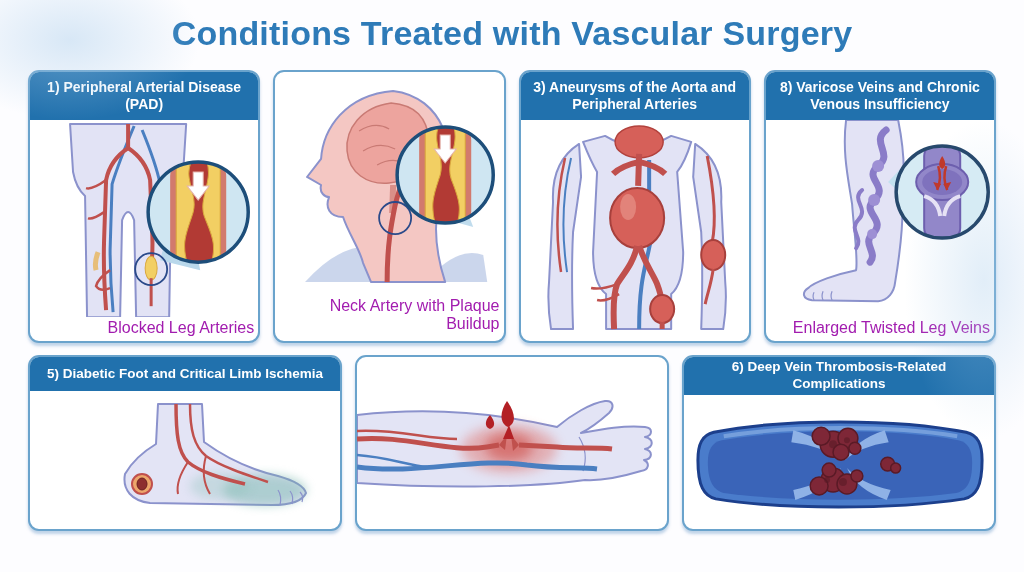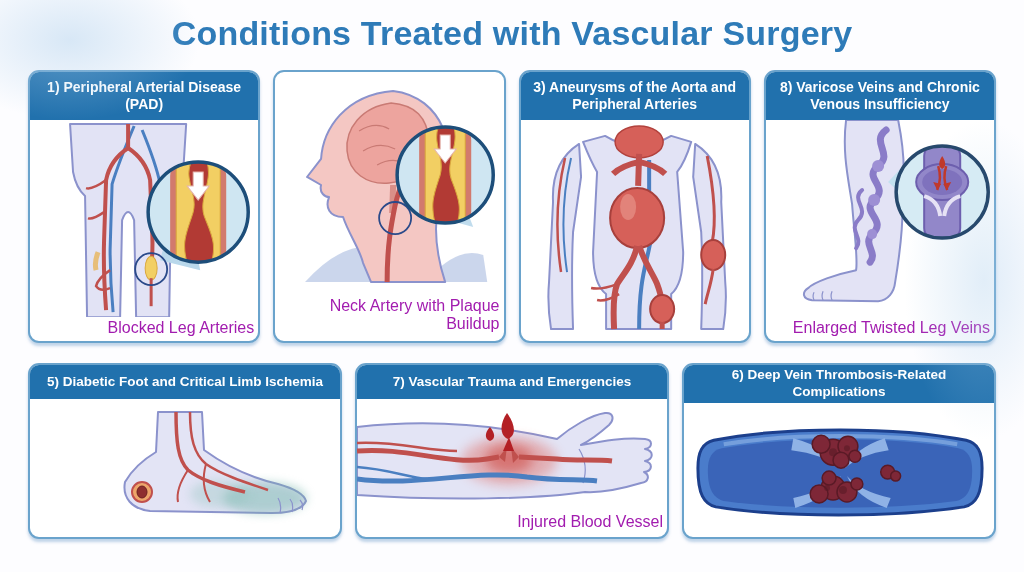--- a/index.html
+++ b/index.html
@@ -12,21 +12,21 @@
   .wisp-tl{left:-60px;top:-40px;width:260px;height:160px;
     background:radial-gradient(closest-side,rgba(170,205,235,.45),rgba(170,205,235,0));}
   .wisp-r{right:-40px;top:120px;width:160px;height:320px;
     background:radial-gradient(closest-side,rgba(170,205,235,.35),rgba(170,205,235,0));}
   .page-title{
     margin:14px 0 0;text-align:center;
     font-size:34px;font-weight:bold;color:#2e7bb8;letter-spacing:.2px;
   }
   .row{display:flex;gap:13px;margin:0 28px;}
   .row-top{margin-top:17px;}
-  .row-bottom{margin-top:20px;}
+  .row-bottom{margin-top:12px;}
   .panel{
     background:#ffffff;
     border:2px solid #6aa3cc;border-radius:11px;
     box-shadow:0 3px 3px rgba(130,170,210,.5);
     display:flex;flex-direction:column;overflow:hidden;
     flex:1 1 0;
   }
   .row-top .panel{height:269px;}
   .row-bottom .panel{height:172px;}
   .panel-header{
@@ -197,21 +197,20 @@
         <path d="M146,0 C146,30 148,48 158,58 C170,68 190,74 215,80" fill="none" stroke="#c0504d" stroke-width="3.5"></path>
         <path d="M160,0 C160,26 164,42 176,52 C190,62 214,70 238,78" fill="none" stroke="#c0504d" stroke-width="2.5"></path>
         <path d="M158,58 C150,70 146,80 148,90 M176,52 C172,66 174,80 180,90" fill="none" stroke="#c0504d" stroke-width="2"></path>
         <circle cx="112" cy="80" r="10" fill="#eda66b" stroke="#c0504d" stroke-width="2"></circle>
         <ellipse cx="112" cy="80" rx="5" ry="6" fill="#8e2f2f" stroke="#6d1f1f"></ellipse>
       </svg>
     </div>
   </div>
 
   <div class="panel">
-    <div class="panel-header">7) Vascular Trauma and Emergencies</div>
     <div class="panel-body">
       <svg viewBox="0 0 310 112">
         <defs>
             <filter id="blur7" x="-50%" y="-50%" width="200%" height="200%">
               <feGaussianBlur stdDeviation="6"></feGaussianBlur>
             </filter>
           </defs>
         <path d="M0,28 C70,20 140,26 200,40 C214,28 234,16 248,14 C256,13 258,20 252,26 C243,34 232,42 224,46 C246,42 268,38 288,40 C296,41 296,48 288,50 C297,52 297,60 288,62 C296,64 296,72 287,73 C293,76 292,83 284,84 C264,90 244,94 228,93 C180,100 90,102 0,96 Z" fill="#e3e4f5" stroke="#8b92cc" stroke-width="2" stroke-linejoin="round"></path>
         <path d="M222,50 Q232,66 226,84" fill="none" stroke="#8b92cc" stroke-width="1.2"></path>
         <ellipse cx="152" cy="62" rx="48" ry="24" fill="#e06055" opacity=".4" filter="url(#blur7)"></ellipse>
@@ -221,21 +220,20 @@
         <path d="M162,58 L200,60 C220,62 240,60 255,62" fill="none" stroke="#c0504d" stroke-width="5"></path>
         <path d="M142,58 L150,48 L148,63 Z" fill="#c0504d"></path>
         <path d="M162,58 L154,48 L156,64 Z" fill="#c0504d"></path>
         <path d="M0,68 C30,70 50,78 70,80" fill="none" stroke="#4a7fc1" stroke-width="2.5"></path>
         <path d="M0,80 C60,88 120,70 170,78 C200,82 225,80 240,82" fill="none" stroke="#4a7fc1" stroke-width="5"></path>
         <path d="M146,52 L152,38 L157,52 Z" fill="#b32025"></path>
         <path d="M150,14 C158,25 160,36 151,40 C142,36 143,24 150,14 Z" fill="#b32025"></path>
         <path d="M133,28 C138,34 139,40 133,42 C127,40 128,33 133,28 Z" fill="#b32025"></path>
       </svg>
     </div>
-    <div class="panel-caption">Injured Blood Vessel</div>
   </div>
 
   <div class="panel">
     <div class="panel-header">6) Deep Vein Thrombosis-Related Complications</div>
     <div class="panel-body">
       <svg viewBox="0 0 312 112">
         <path d="M30,26 C100,12 215,12 284,26 C296,29 300,38 300,54 C300,80 294,90 282,93 C210,104 100,104 32,93 C20,90 14,80 14,54 C14,38 18,29 30,26 Z" fill="#4a7ccb" stroke="#1c3f8c" stroke-width="3"></path>
         <path d="M38,34 C104,22 212,22 276,34 C286,36 290,44 290,56 C290,76 285,84 274,87 C208,96 104,96 40,87 C30,84 24,76 24,56 C24,44 28,36 38,34 Z" fill="#3a64b8"></path>
         <path d="M40,30 C105,19 210,19 275,30" fill="none" stroke="#7fa8e0" stroke-width="4" opacity=".8"></path>
         <path d="M110,24 Q146,34 158,54 Q140,40 108,36 Z" fill="#8fb2e6"></path>

